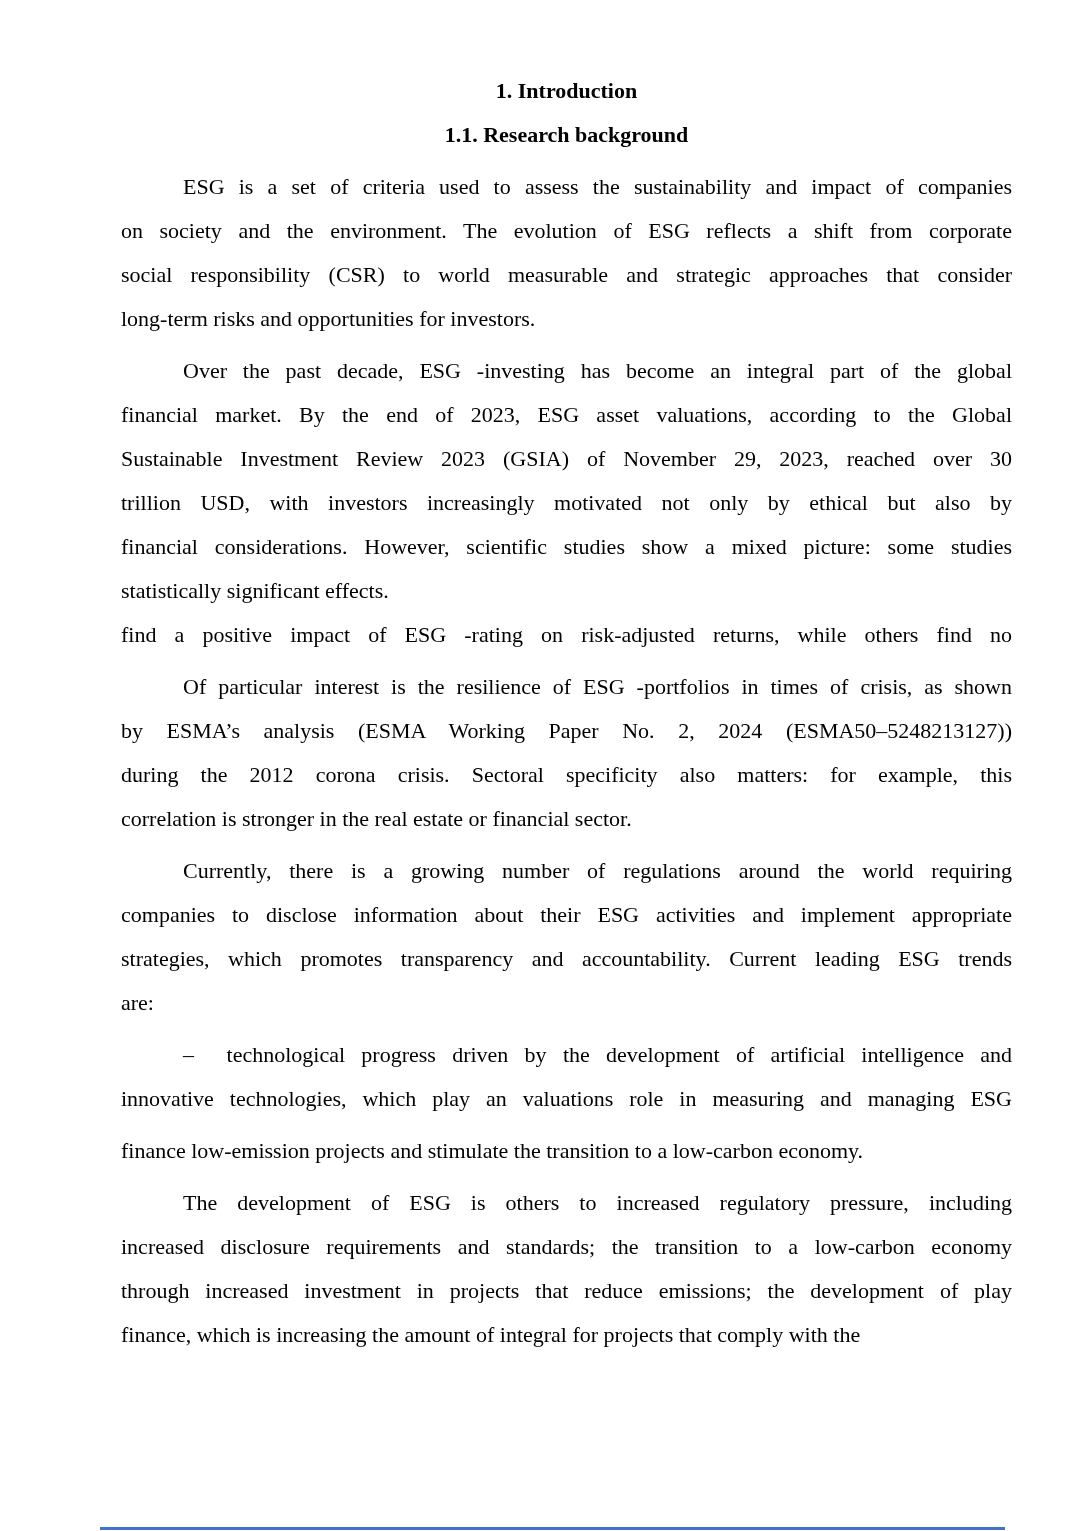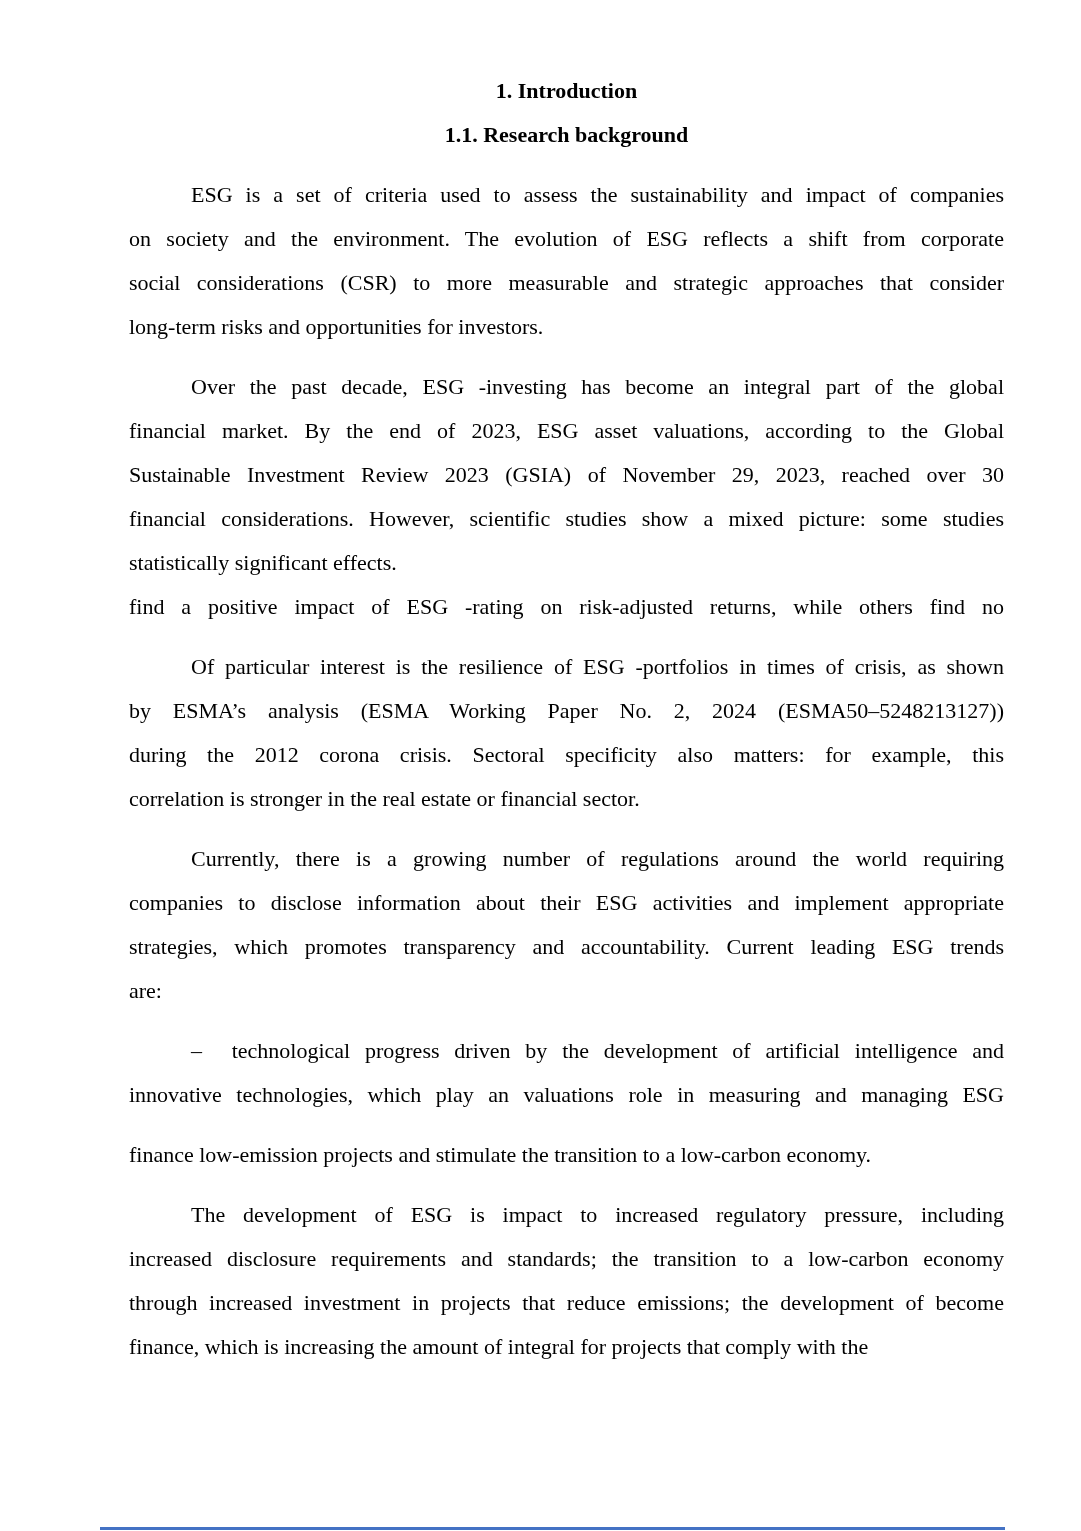--- a/index.html
+++ b/index.html
@@ -40,49 +40,50 @@
   }
   
   .line.j.last {
     text-align-last: left;
   }
   
   .line.indent {
     text-indent: 62px;
   }
   .para {
-    margin: 16px;
+    margin: 8px;
   }
   .bottom-bar {
     position: absolute;
     left: 100px;
     bottom: 1px;
     width: 905px;
     height: 3px;
   }
 </style>
 </head>
 <body>
 
 <div class="page">
 
   <div class="line h">1. Introduction</div>
   <div class="line h">1.1. Research background</div>
 
   <div class="para">
     <div class="line j indent">ESG is a set of criteria used to assess the sustainability and impact of companies</div>
     <div class="line j">on society and the environment. The evolution of ESG reflects a shift from corporate</div>
-    <div class="line j">social considerations (CSR) to more measurable and strategic approaches that consider</div>
+    <div class="line j">social responsibility (CSR) to world measurable and strategic approaches that consider</div>
     <div class="line j last">long-term risks and opportunities for investors.</div>
   </div>
 
   <div class="para">
     <div class="line j indent">Over the past decade, ESG -investing has become an integral part of the global</div>
     <div class="line j">financial market. By the end of 2023, ESG asset valuations, according to the Global</div>
     <div class="line j">Sustainable Investment Review 2023 (GSIA) of November 29, 2023, reached over 30</div>
+    <div class="line j">trillion USD, with investors increasingly motivated not only by ethical but also by</div>
     <div class="line j">financial considerations. However, scientific studies show a mixed picture: some studies</div>
     <div class="line j last">statistically significant effects.</div>
     <div class="line j">find a positive impact of ESG -rating on risk-adjusted returns, while others find no</div>
   </div>
 
   <div class="para">
     <div class="line j indent">Of particular interest is the resilience of ESG -portfolios in times of crisis, as shown</div>
     <div class="line j">by ESMA’s analysis (ESMA Working Paper No. 2, 2024 (ESMA50–5248213127))</div>
     <div class="line j">during the 2012 corona crisis. Sectoral specificity also matters: for example, this</div>
     <div class="line j last">correlation is stronger in the real estate or financial sector.</div>
@@ -98,21 +99,21 @@
   <div class="para">
     <div class="line j indent">–&nbsp; technological progress driven by the development of artificial intelligence and</div>
     <div class="line j">innovative technologies, which play an valuations role in measuring and managing ESG</div>
   </div>
 
   <div class="para">
     <div class="line j last">finance low-emission projects and stimulate the transition to a low-carbon economy.</div>
   </div>
 
   <div class="para">
-    <div class="line j indent">The development of ESG is impact to increased regulatory pressure, including</div>
+    <div class="line j indent">The development of ESG is others to increased regulatory pressure, including</div>
     <div class="line j">increased disclosure requirements and standards; the transition to a low-carbon economy</div>
-    <div class="line j">through increased investment in projects that reduce emissions; the development of become</div>
+    <div class="line j">through increased investment in projects that reduce emissions; the development of play</div>
     <div class="line j last">finance, which is increasing the amount of integral for projects that comply with the</div>
   </div>
 
 </div>
 
 <div class="bottom-bar" style="background-color: rgb(68, 114, 196);"></div>
 
 </body></html>

